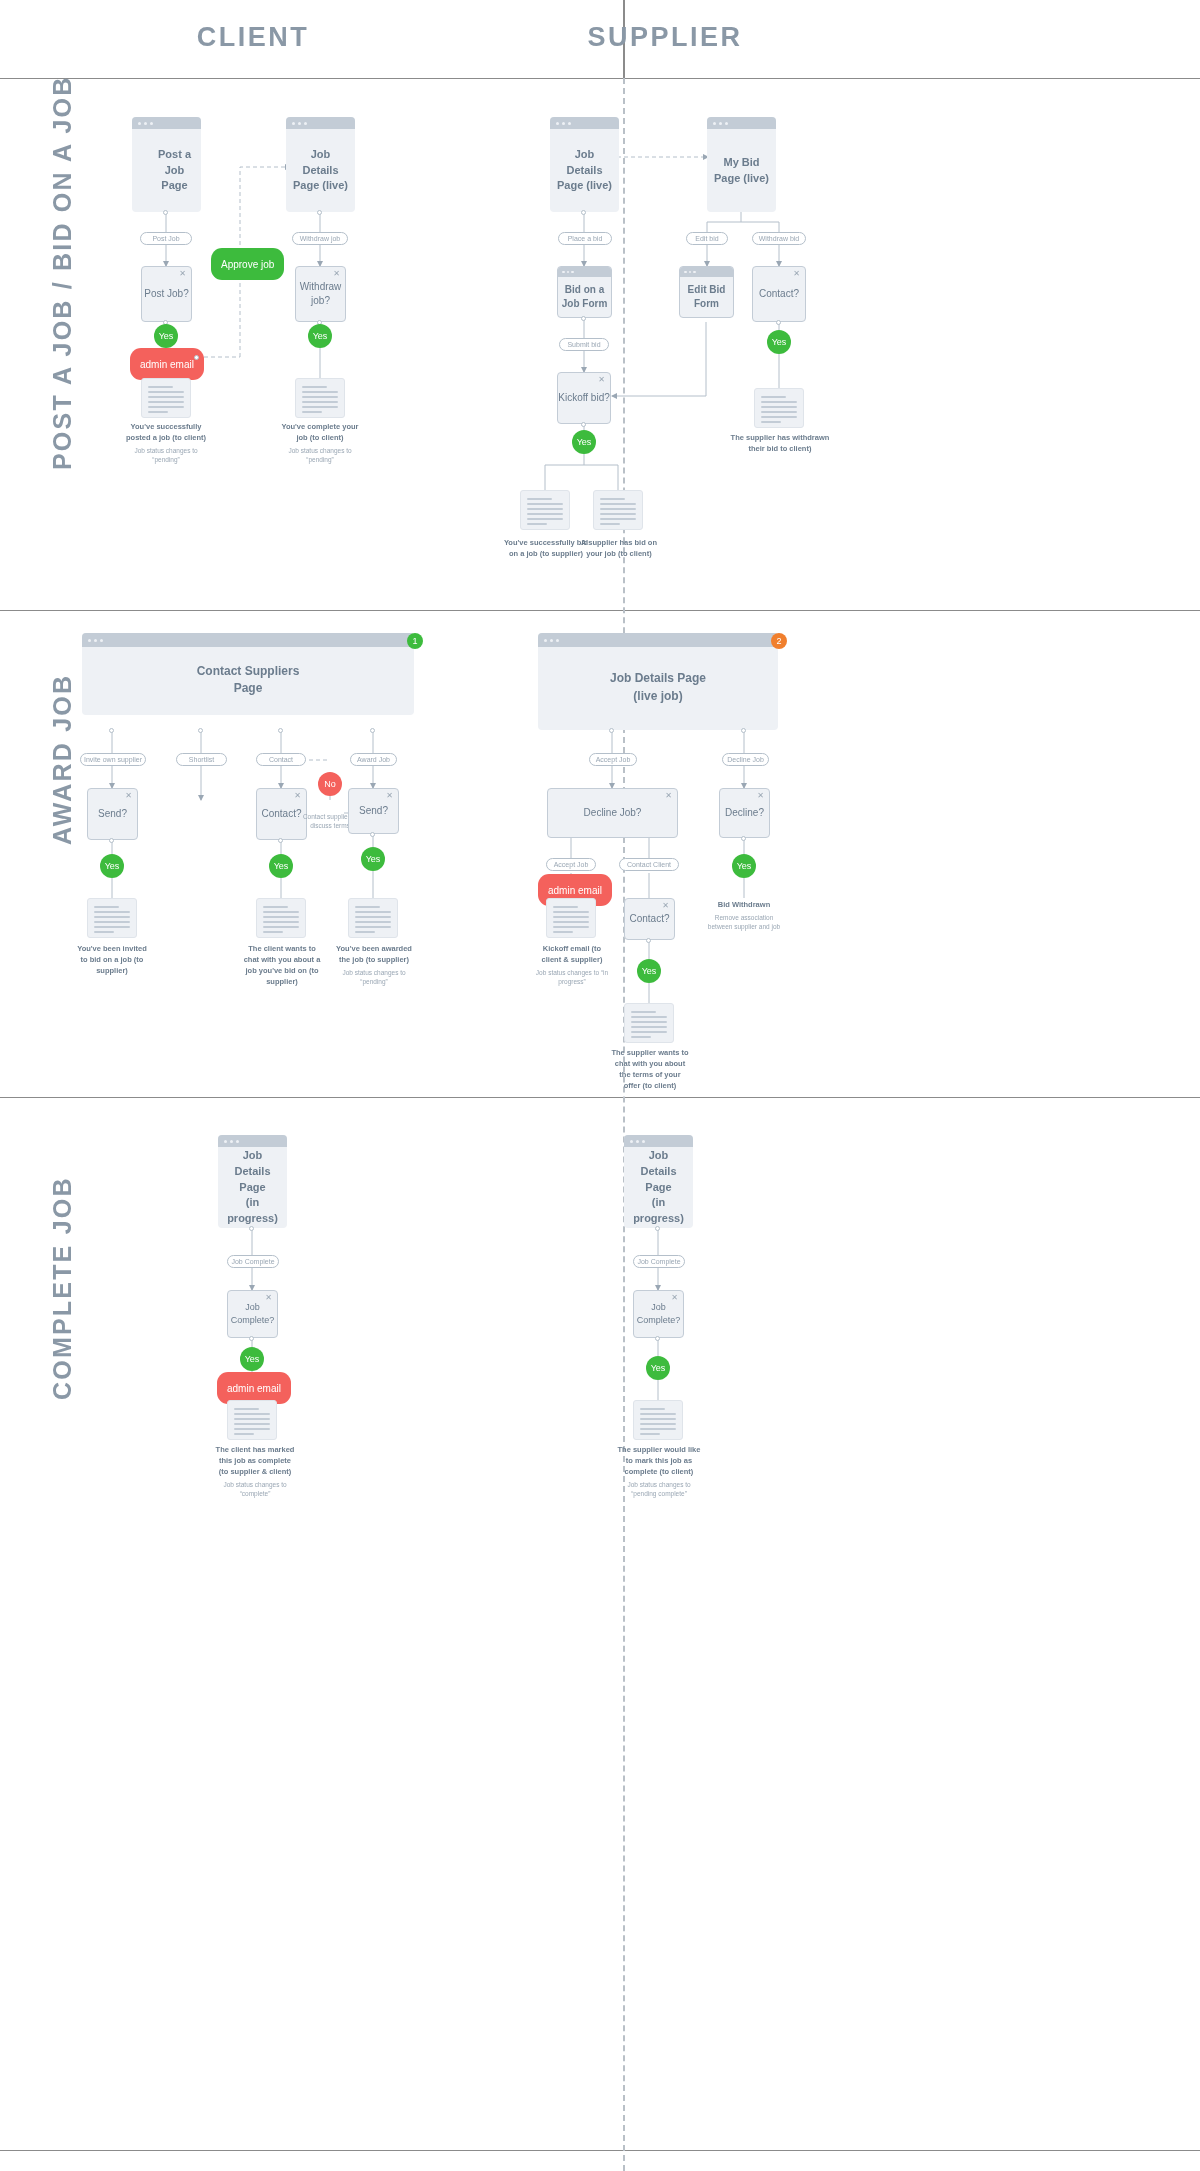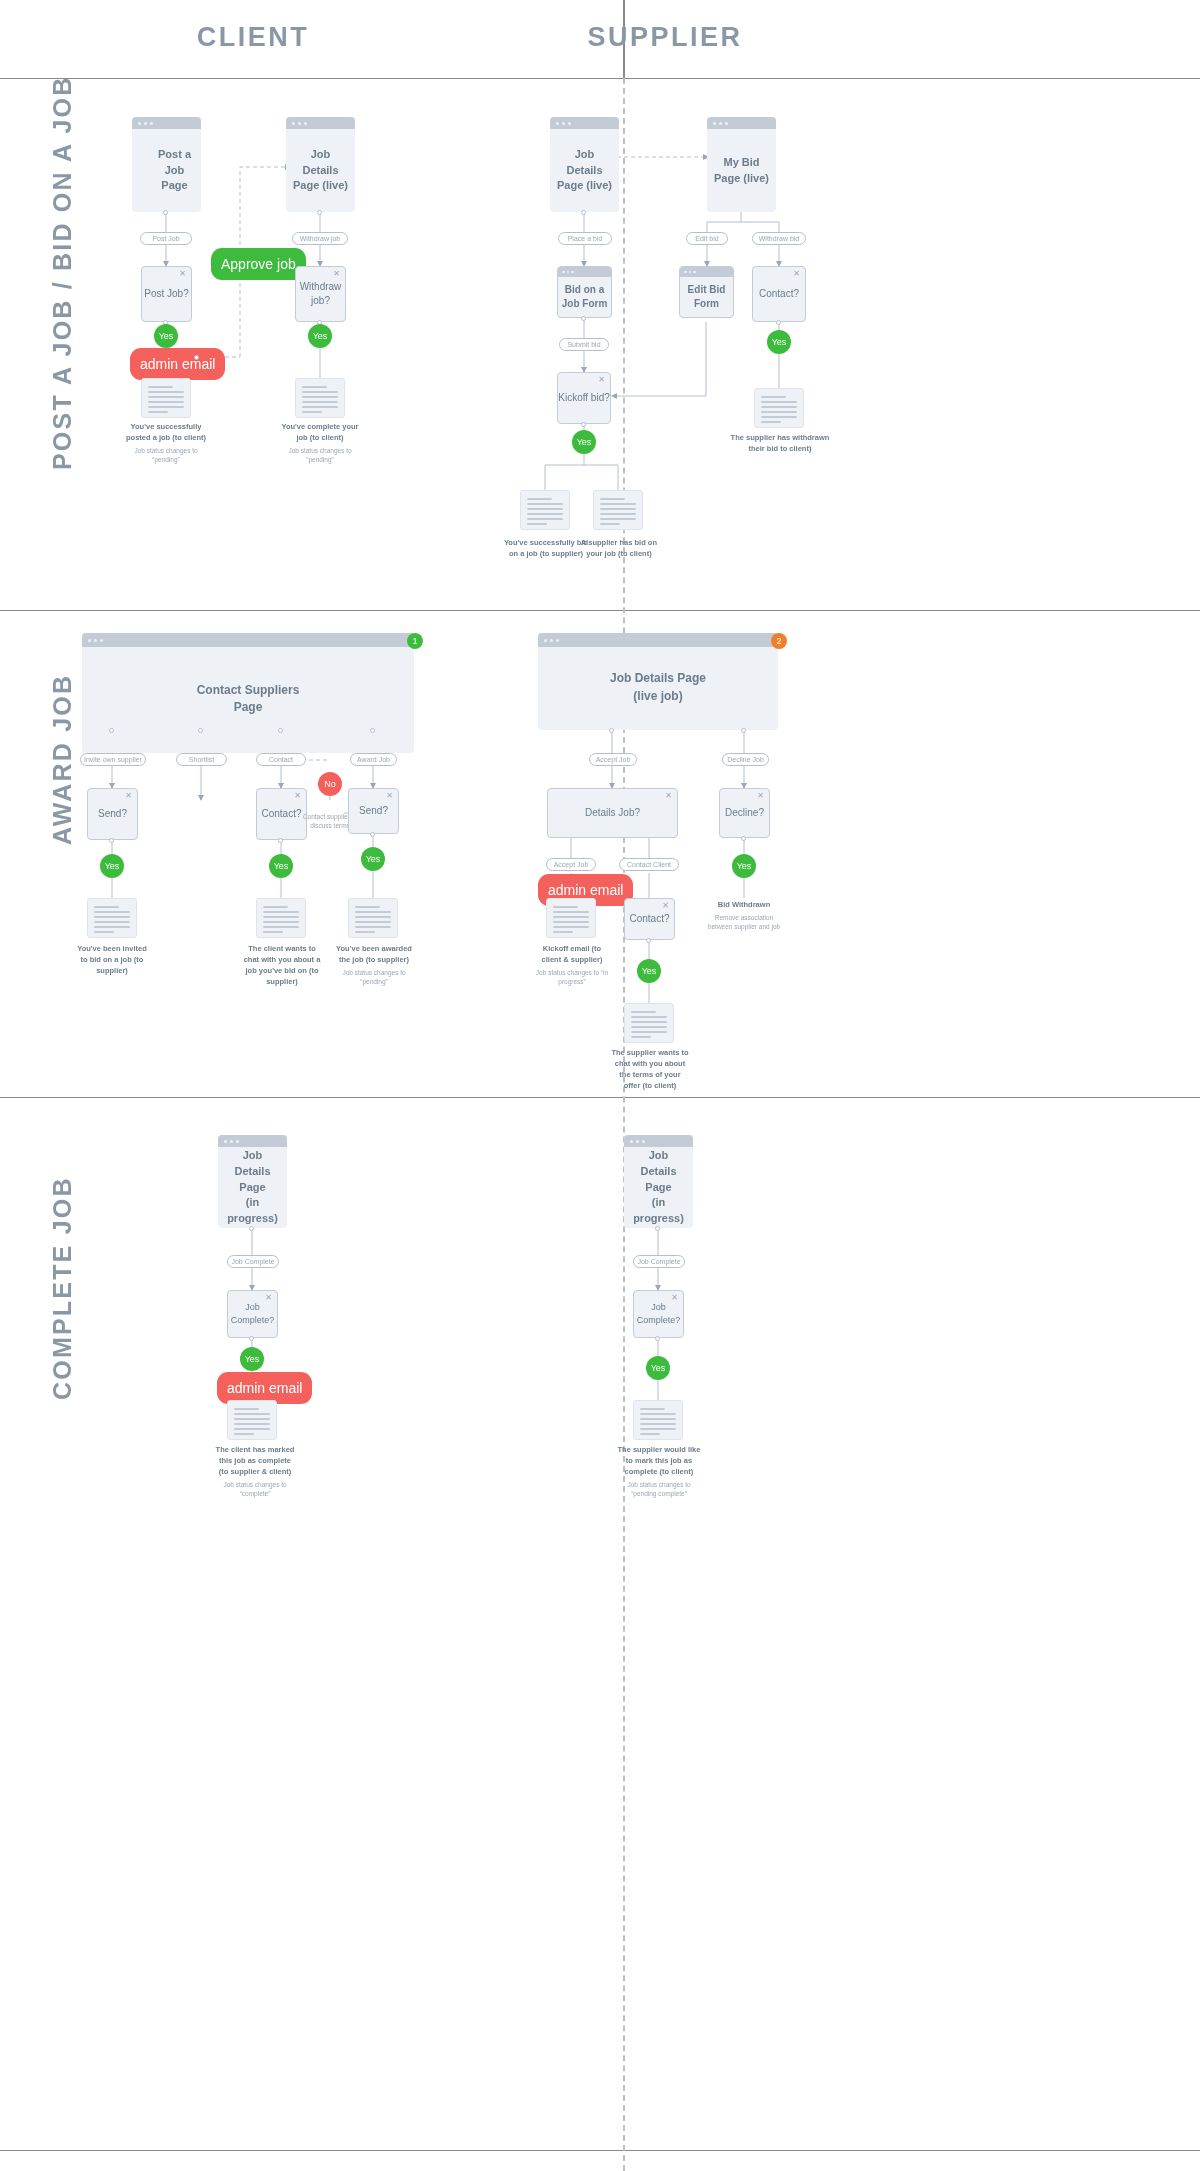--- a/index.html
+++ b/index.html
@@ -77,21 +77,21 @@
   .circ {
     position:absolute; border-radius:50%; background:#3dbb3d; color:#ffffff;
     font-size:9px; display:flex; align-items:center; justify-content:center;
     width:24px; height:24px; font-weight:normal;
   }
   .circ.no { background:#f4615c; }
 
   
   .cap {
     position:absolute; border-radius:11px; height:19px; color:#ffffff;
-    font-size:14px; display:flex; align-items:center; justify-content:center;
+    font-size:10px; display:flex; align-items:center; justify-content:center;
     padding:16px 10px; white-space:nowrap;
   }
   .cap.green { background:#3dbb3d; }
   .cap.red { background:#f4615c; }
 
   
   .doc {
     position:absolute; background:#eef1f5; border:1px solid #dfe4ea; border-radius:3px;
     padding:7px 6px 5px 6px;
   }
@@ -402,21 +402,21 @@
     <span></span>
     <span></span>
     <span></span>
     <span></span>
 </div>
 <div class="caption" style="left:720px; top:433px; width:120px;">
   <span style="white-space:pre-line">The supplier has withdrawn
 their bid to client)</span>
 </div>
 
-<div class="window" style="left:82px; top:633px; width:332px; height:120px;">
+<div class="window" style="left:82px; top:633px; width:332px; height:82px;">
   <div class="bar" style="height:14px;">
       <i></i>
       <i></i>
       <i></i>
     </div>
   <div class="wtext" style="white-space:pre-line; font-size:12px;">Contact Suppliers
 Page</div>
 </div>
 <div class="badge g" style="left:407px; top:633px;">1</div>
 <div class="dot" style="left:109px; top:728px;"></div>
@@ -506,21 +506,21 @@
 (live job)</div>
 </div>
 <div class="badge o" style="left:771px; top:633px;">2</div>
 <div class="dot" style="left:609px; top:728px;"></div>
 <div class="dot" style="left:741px; top:728px;"></div>
 <div class="pill" style="left:589px; top:753px; width:48px;">Accept Job</div>
 <div class="pill" style="left:722px; top:753px; width:47px;">Decline Job</div>
 
 <div class="modal" style="left:547px; top:788px; width:131px; height:50px;">
   <span class="x">✕</span>
-  <span>Details Job?</span>
+  <span>Decline Job?</span>
 </div>
 <div class="pill" style="left:546px; top:858px; width:50px;">Accept Job</div>
 <div class="pill" style="left:619px; top:858px; width:60px;">Contact Client</div>
 <div class="cap red" style="left:538px; top:874px;">admin email</div>
 <div class="doc" style="left:546px; top:898px; width:50px; height:40px;">
   <span></span>
     <span></span>
     <span></span>
     <span></span>
     <span></span>

